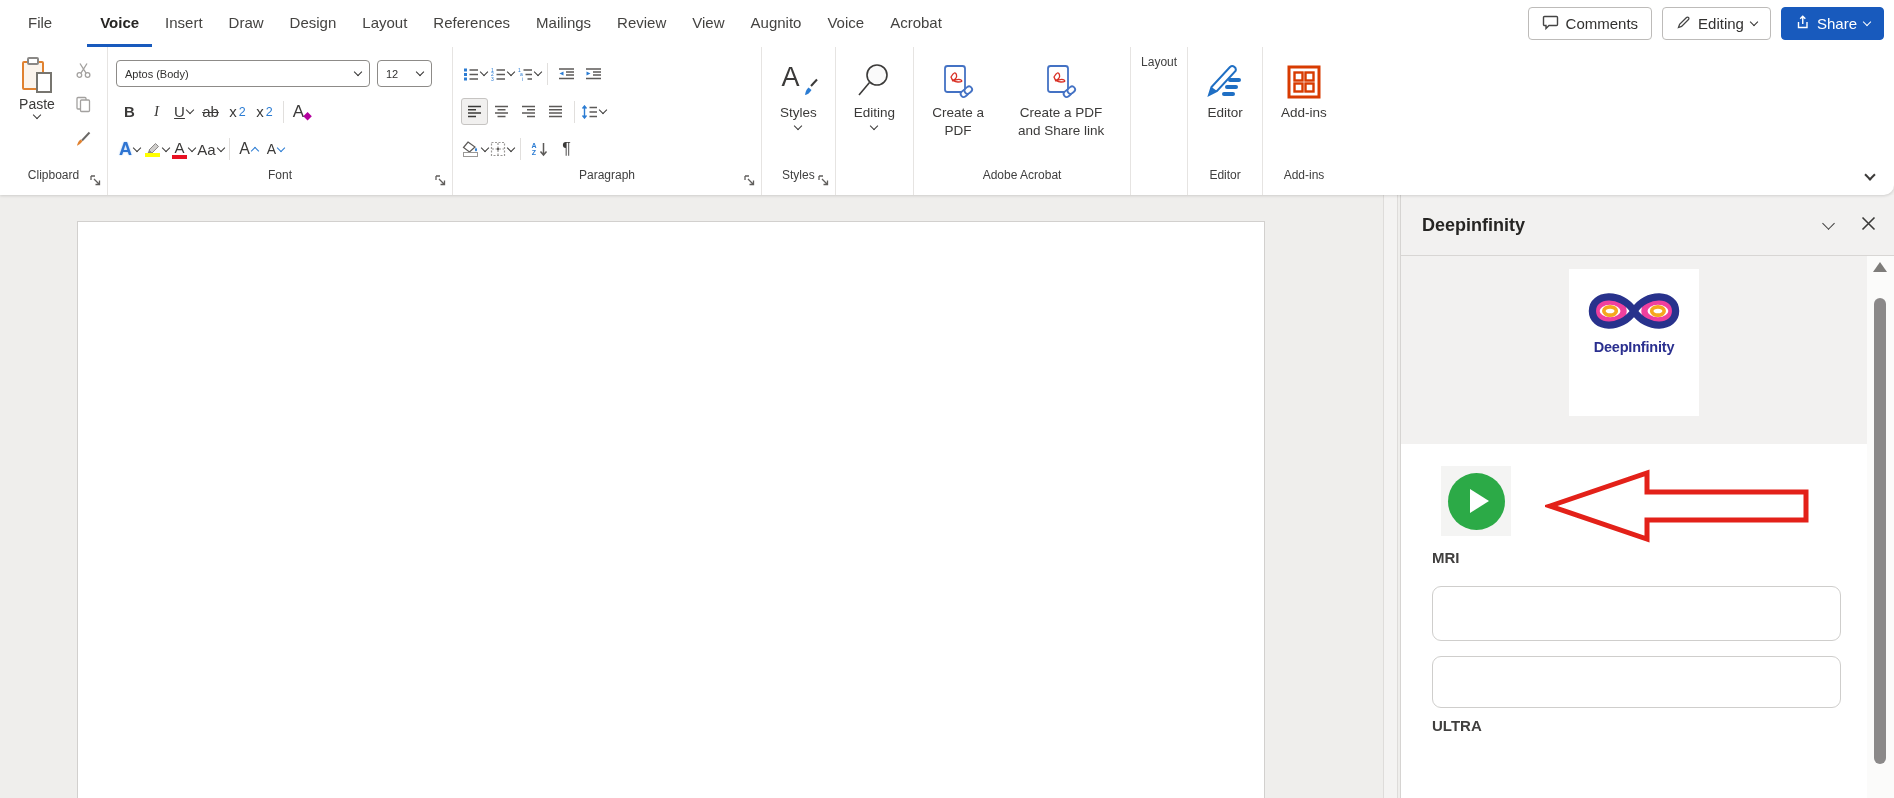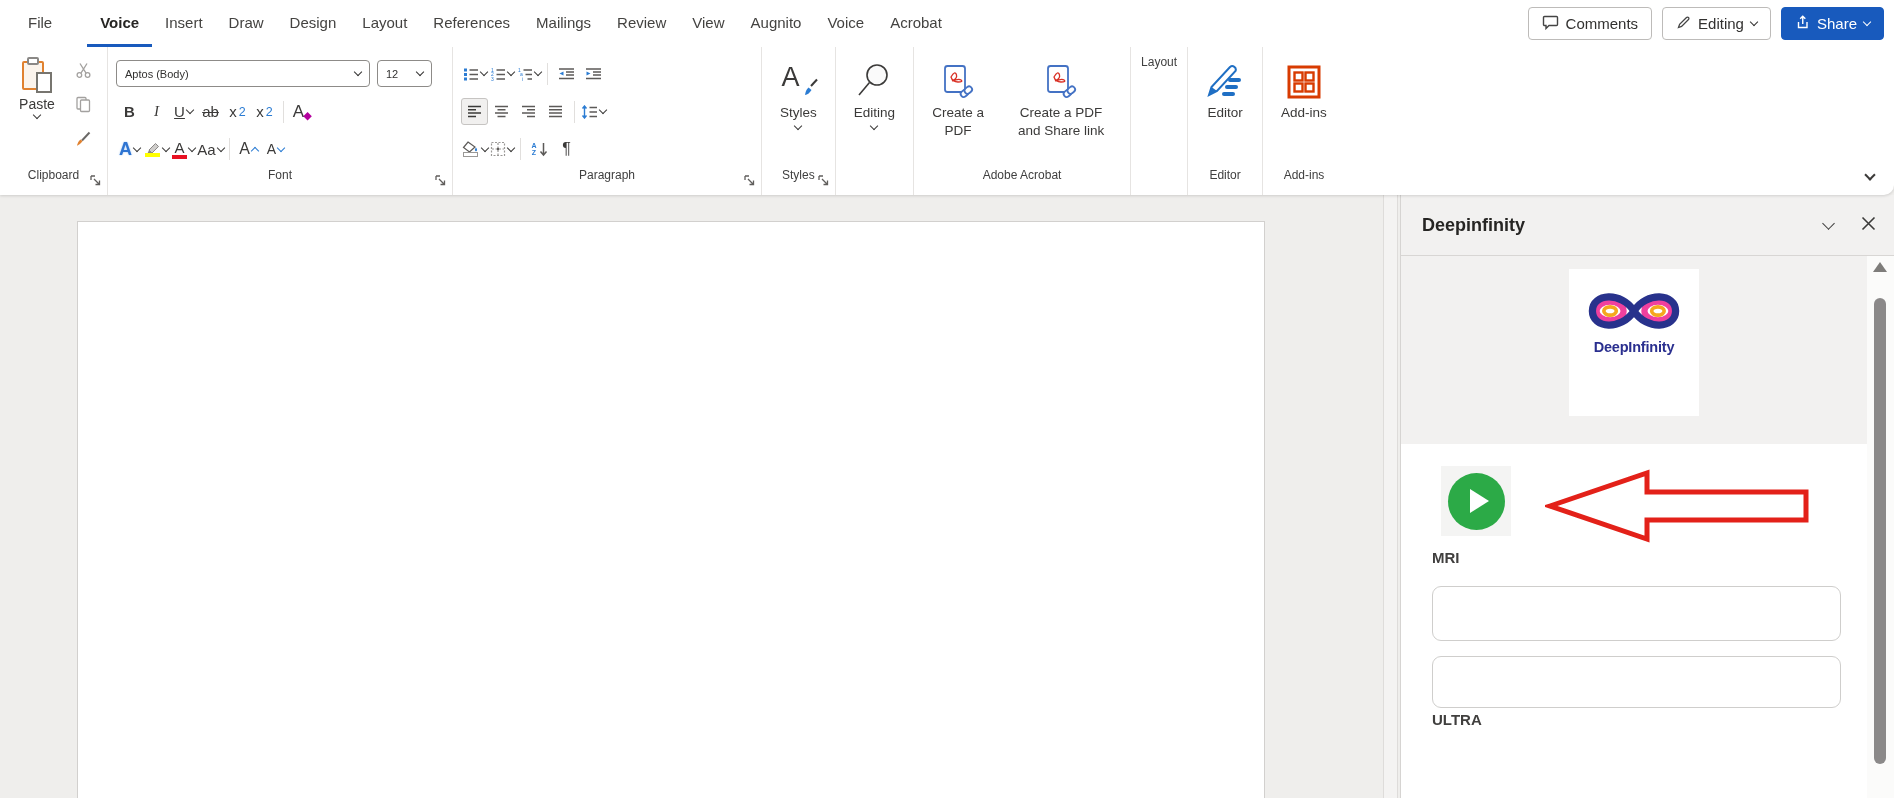--- a/index.html
+++ b/index.html
@@ -86,21 +86,21 @@
   .form-section { flex:1; background:#fff; padding:22px 26px 0 31px; position:relative; }
   .play-row { position:relative; height:82px; }
   .play-bg { position:absolute; left:9px; top:0; width:70px; height:70px; background:#f4f4f3; display:flex; align-items:center; justify-content:center; }
   .play-circle { width:57px; height:57px; border-radius:50%; background:#2caa47; display:flex; align-items:center; justify-content:center; cursor:pointer; }
   .play-tri { width:0; height:0; border-left:19px solid #fff; border-top:12px solid transparent; border-bottom:12px solid transparent; margin-left:6px; }
   .red-arrow { position:absolute; left:113px; top:0; }
   .field-label { font-size:15px; font-weight:700; color:#403f3e; line-height:20px; }
   .field-input { display:block; width:100%; height:55px; border:1px solid #cfcecc; border-radius:9px; background:#fff; margin-top:18px; outline:none; font-size:15px; padding:0 12px; color:#333; }
   .field-input.ct { height:52px; margin-top:15px; }
   .lbl-ct { margin-top:36px; }
-  .lbl-ultra { margin-top:2px; }
+  .lbl-ultra { margin-top:8px; }
   .panel-scroll { width:27px; background:#fbfbfa; position:relative; }
   .sb-up { position:absolute; top:6px; left:6px; width:0; height:0; border-left:7px solid transparent; border-right:7px solid transparent; border-bottom:10px solid #7e7c7a; }
   .sb-thumb { position:absolute; top:42px; left:7px; width:12px; height:466px; border-radius:6px; background:#8b8989; }
 </style>
 </head>
 <body>
 
 <div class="menubar">
   <span class="tab first">File</span>
   <span class="tab active">Voice</span>

